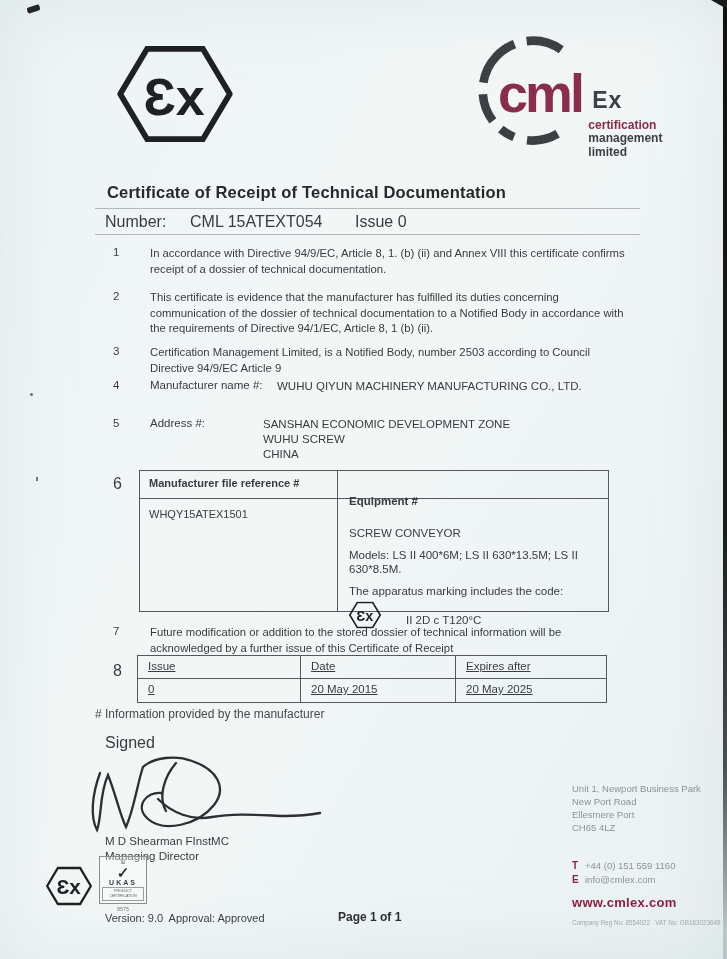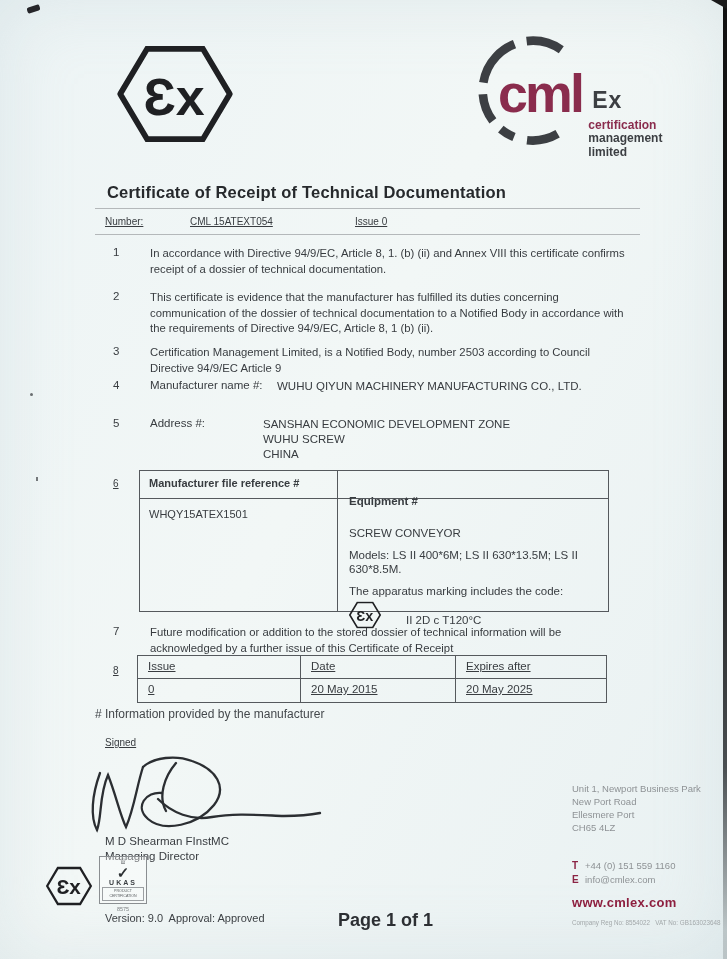--- a/index.html
+++ b/index.html
@@ -7,21 +7,21 @@
   .page {
     position:relative; width:727px; height:959px; overflow:hidden;
     background:linear-gradient(118deg,#edf4f5 0%,#f2f7f6 45%,#e9f1f2 100%);
     box-shadow:inset 0 0 70px rgba(175,198,204,0.28);
     font-family:"Liberation Sans", sans-serif;
     color:#383c40;
   }
   .abs { position:absolute; }
   .rule { position:absolute; height:1px; background:#b4b8ba; }
   .title { font-size:16.5px; font-weight:bold; color:#26292c; letter-spacing:0.2px; }
-  .txt { font-size:10px; line-height:15.5px;text-decoration:underline; }
+  .txt { font-size:16px; line-height:15.5px; }
   .clause { position:absolute; left:113px; display:flex; }
   .cnum { width:37px; flex:none; font-size:11.5px; }
   .ctext { width:478px; font-size:11.3px; line-height:15.5px; }
   .clabel { flex:none; font-size:11.5px; }
   .cvalue { font-size:11.5px; line-height:15px; }
 
   .t6 { position:absolute; left:139px; top:470px; width:470px; height:142px;
         border:1px solid #55595d; }
   .t6-hdr { display:flex; height:28px; border-bottom:1px solid #55595d; font-weight:bold; }
   .t6-body { display:flex; height:112px; }
@@ -43,21 +43,21 @@
 
   .ukas { position:absolute; left:99px; top:856px; width:48px; text-align:center; }
   .ukas-box { border:1px solid #8a8e91; padding:1px 2px 2px; background:rgba(255,255,255,0.35); }
   .ukas-crown { font-size:8px; line-height:8px; color:#3a3e42; }
   .ukas-check { font-size:15px; line-height:13px; font-weight:bold; color:#2d3134; }
   .ukas-word { font-size:7px; font-weight:bold; letter-spacing:2px; color:#3a3e42; }
   .ukas-sub { margin-top:1px; border:1px solid #9b9fa2; font-size:3.6px; line-height:5px; color:#55595c; padding:1px 0; }
   .ukas-num { margin-top:2px; font-size:5.5px; color:#7c8083; }
 
   .version { font-size:11px; color:#3d4145; white-space:pre; }
-  .pageno { font-size:18px; font-weight:bold; color:#2c2f33; }
+  .pageno { font-size:12px; font-weight:bold; color:#2c2f33; }
 
   .contact { position:absolute; left:572px; top:782px; width:152px; }
   .c-addr { font-size:9.5px; line-height:13px; color:#8e9295; }
   .c-row { font-size:9.5px; line-height:14px; color:#8e9295; }
   .c-lab { display:inline-block; width:13px; font-weight:bold; color:#8b2444; font-size:10px; }
   .c-web { margin-top:8px; font-size:13px; font-weight:bold; color:#8d1f3f; letter-spacing:0.3px; }
   .c-reg { margin-top:9px; font-size:6.3px; color:#a3a8aa; white-space:pre; }
 
   .edge-right { position:absolute; right:0; top:0; width:4px; height:100%;
     background:linear-gradient(to bottom,#111 0%,#1c1c1c 55%,#4a4f52 80%,rgba(120,128,130,0.35) 97%); }
@@ -107,21 +107,21 @@
   <div class="abs txt" style="left:355px;top:214px">Issue 0</div>
   <div class="rule" style="left:95px;top:234px;width:545px"></div>
 
   <div class="clause" style="top:246px">
     <span class="cnum">1</span>
     <div class="ctext">In accordance with Directive 94/9/EC, Article 8, 1. (b) (ii) and Annex VIII this certificate confirms receipt of a dossier of technical documentation.</div>
   </div>
 
   <div class="clause" style="top:290px">
     <span class="cnum">2</span>
-    <div class="ctext">This certificate is evidence that the manufacturer has fulfilled its duties concerning communication of the dossier of technical documentation to a Notified Body in accordance with the requirements of Directive 94/9/EC, Article 8, 1 (b) (ii).</div>
+    <div class="ctext">This certificate is evidence that the manufacturer has fulfilled its duties concerning communication of the dossier of technical documentation to a Notified Body in accordance with the requirements of Directive 94/1/EC, Article 8, 1 (b) (ii).</div>
   </div>
 
   <div class="clause" style="top:345px">
     <span class="cnum">3</span>
     <div class="ctext">Certification Management Limited, is a Notified Body, number 2503 according to Council Directive 94/9/EC Article 9</div>
   </div>
 
   <div class="clause" style="top:379px">
     <span class="cnum">4</span>
     <div style="display:flex">

